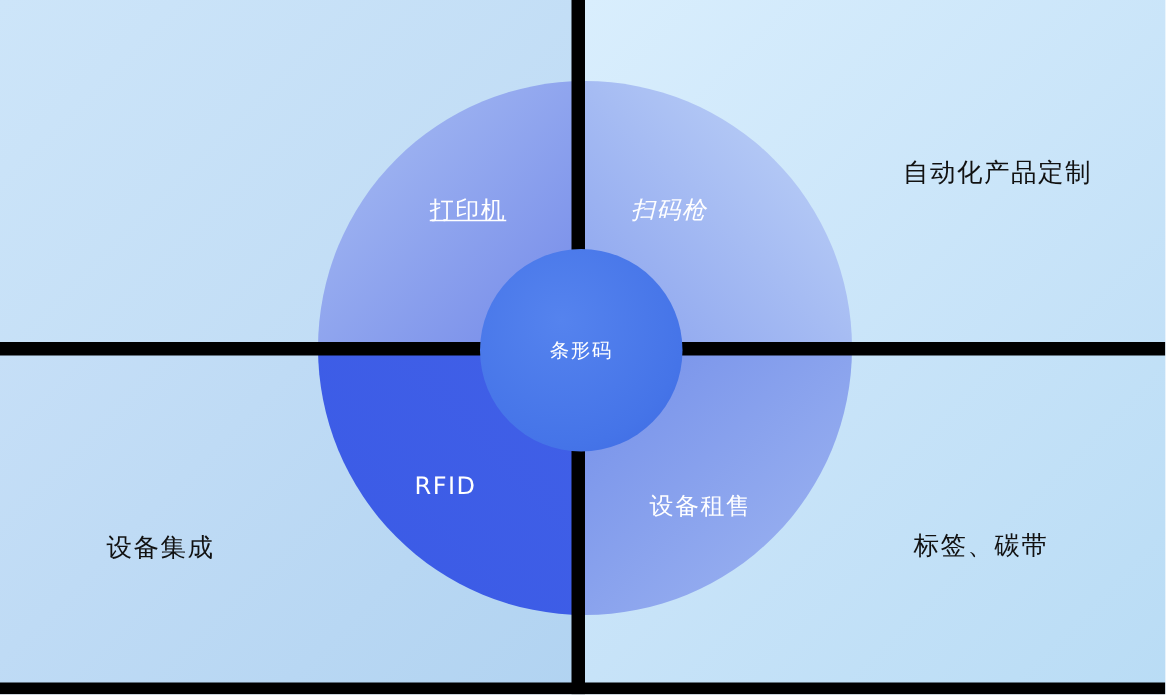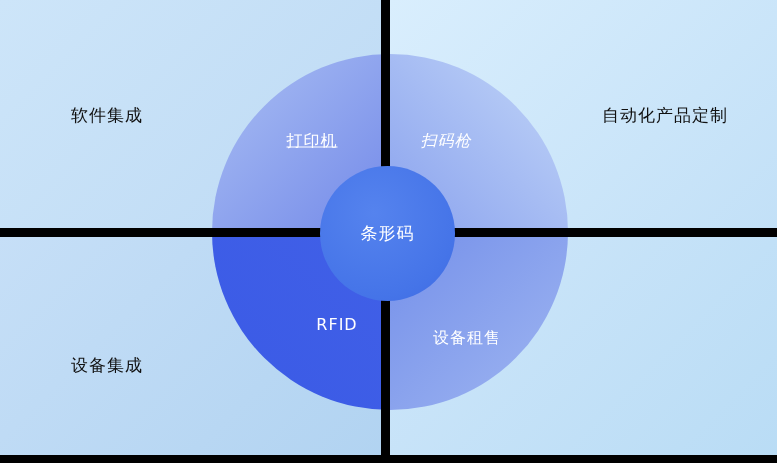--- a/index.html
+++ b/index.html
@@ -90,35 +90,35 @@
     white-space: nowrap;
     letter-spacing: 1px;
   }
   .seg-label {
     color: #ffffff;
     font-size: 16px;
     font-weight: 500;
   }
   .center-label {
     color: #ffffff;
-    font-size: 17px;
+    font-size: 13px;
     font-weight: 500;
     letter-spacing: 1px;
     font-family: Liberation Serif, serif;
   }
   .corner-label {
     color: #111111;
     font-size: 17px;
     font-weight: 500;
   }
 
   
   .pos-printer  { left: 312px; top: 141px; text-decoration: underline; }
   .pos-scanner  { left: 446px; top: 141px; font-style: italic; }
-  .pos-rfid     { left: 297px; top: 324px; margin-left: 40px; }
+  .pos-rfid     { left: 297px; top: 324px; }
   .pos-rental   { left: 467px; top: 324px; margin-top: 14px; }
   .pos-software   { left: 107px; top: 115px; }
   .pos-automation { left: 665px; top: 115px; }
   .pos-device     { left: 107px; top: 365px; text-align: center; }
   .pos-tags       { left: 654px; top: 364px; }
 </style>
 </head>
 <body>
 
 <div class="canvas">
@@ -141,17 +141,17 @@
 
   <span class="label seg-label pos-printer">打印机</span>
   <span class="label seg-label pos-scanner">扫码枪</span>
   <span class="label seg-label pos-rfid">RFID</span>
   <span class="label seg-label pos-rental">设备租售</span>
 
   <div class="center-circle">
     <span class="center-label">条形码</span>
   </div>
 
-  <span class="label corner-label pos-software">软件集成</span>
   <span class="label corner-label pos-automation">自动化产品定制</span>
   <span class="label corner-label pos-device">设备集成</span>
+  <span class="label corner-label pos-tags">标签、碳带</span>
 
 </div>
 
 </body></html>

